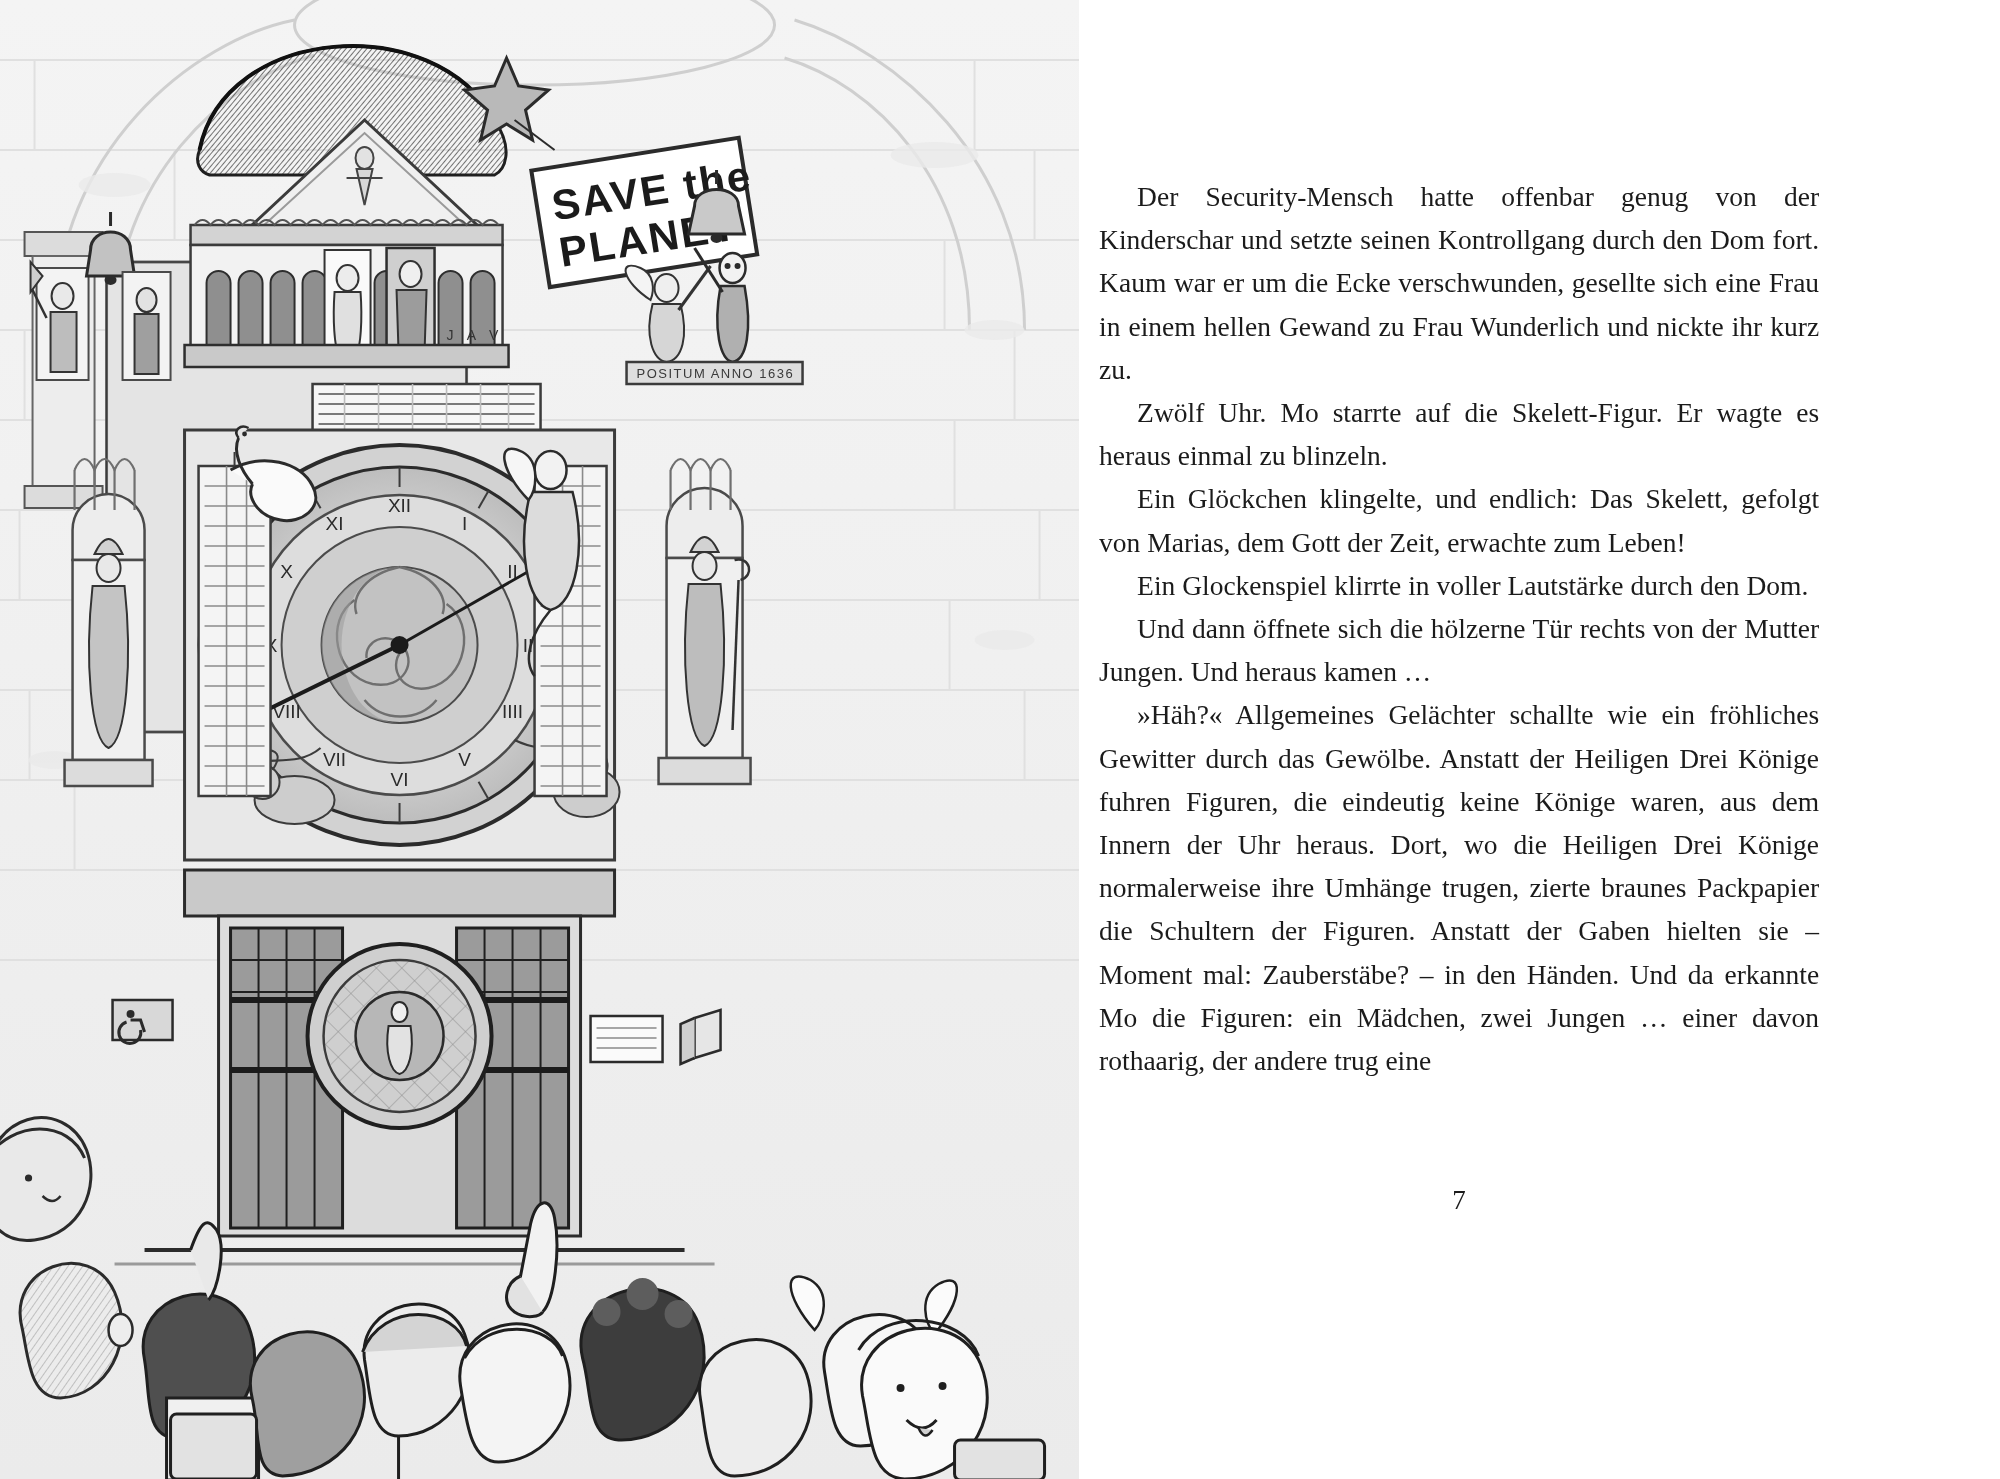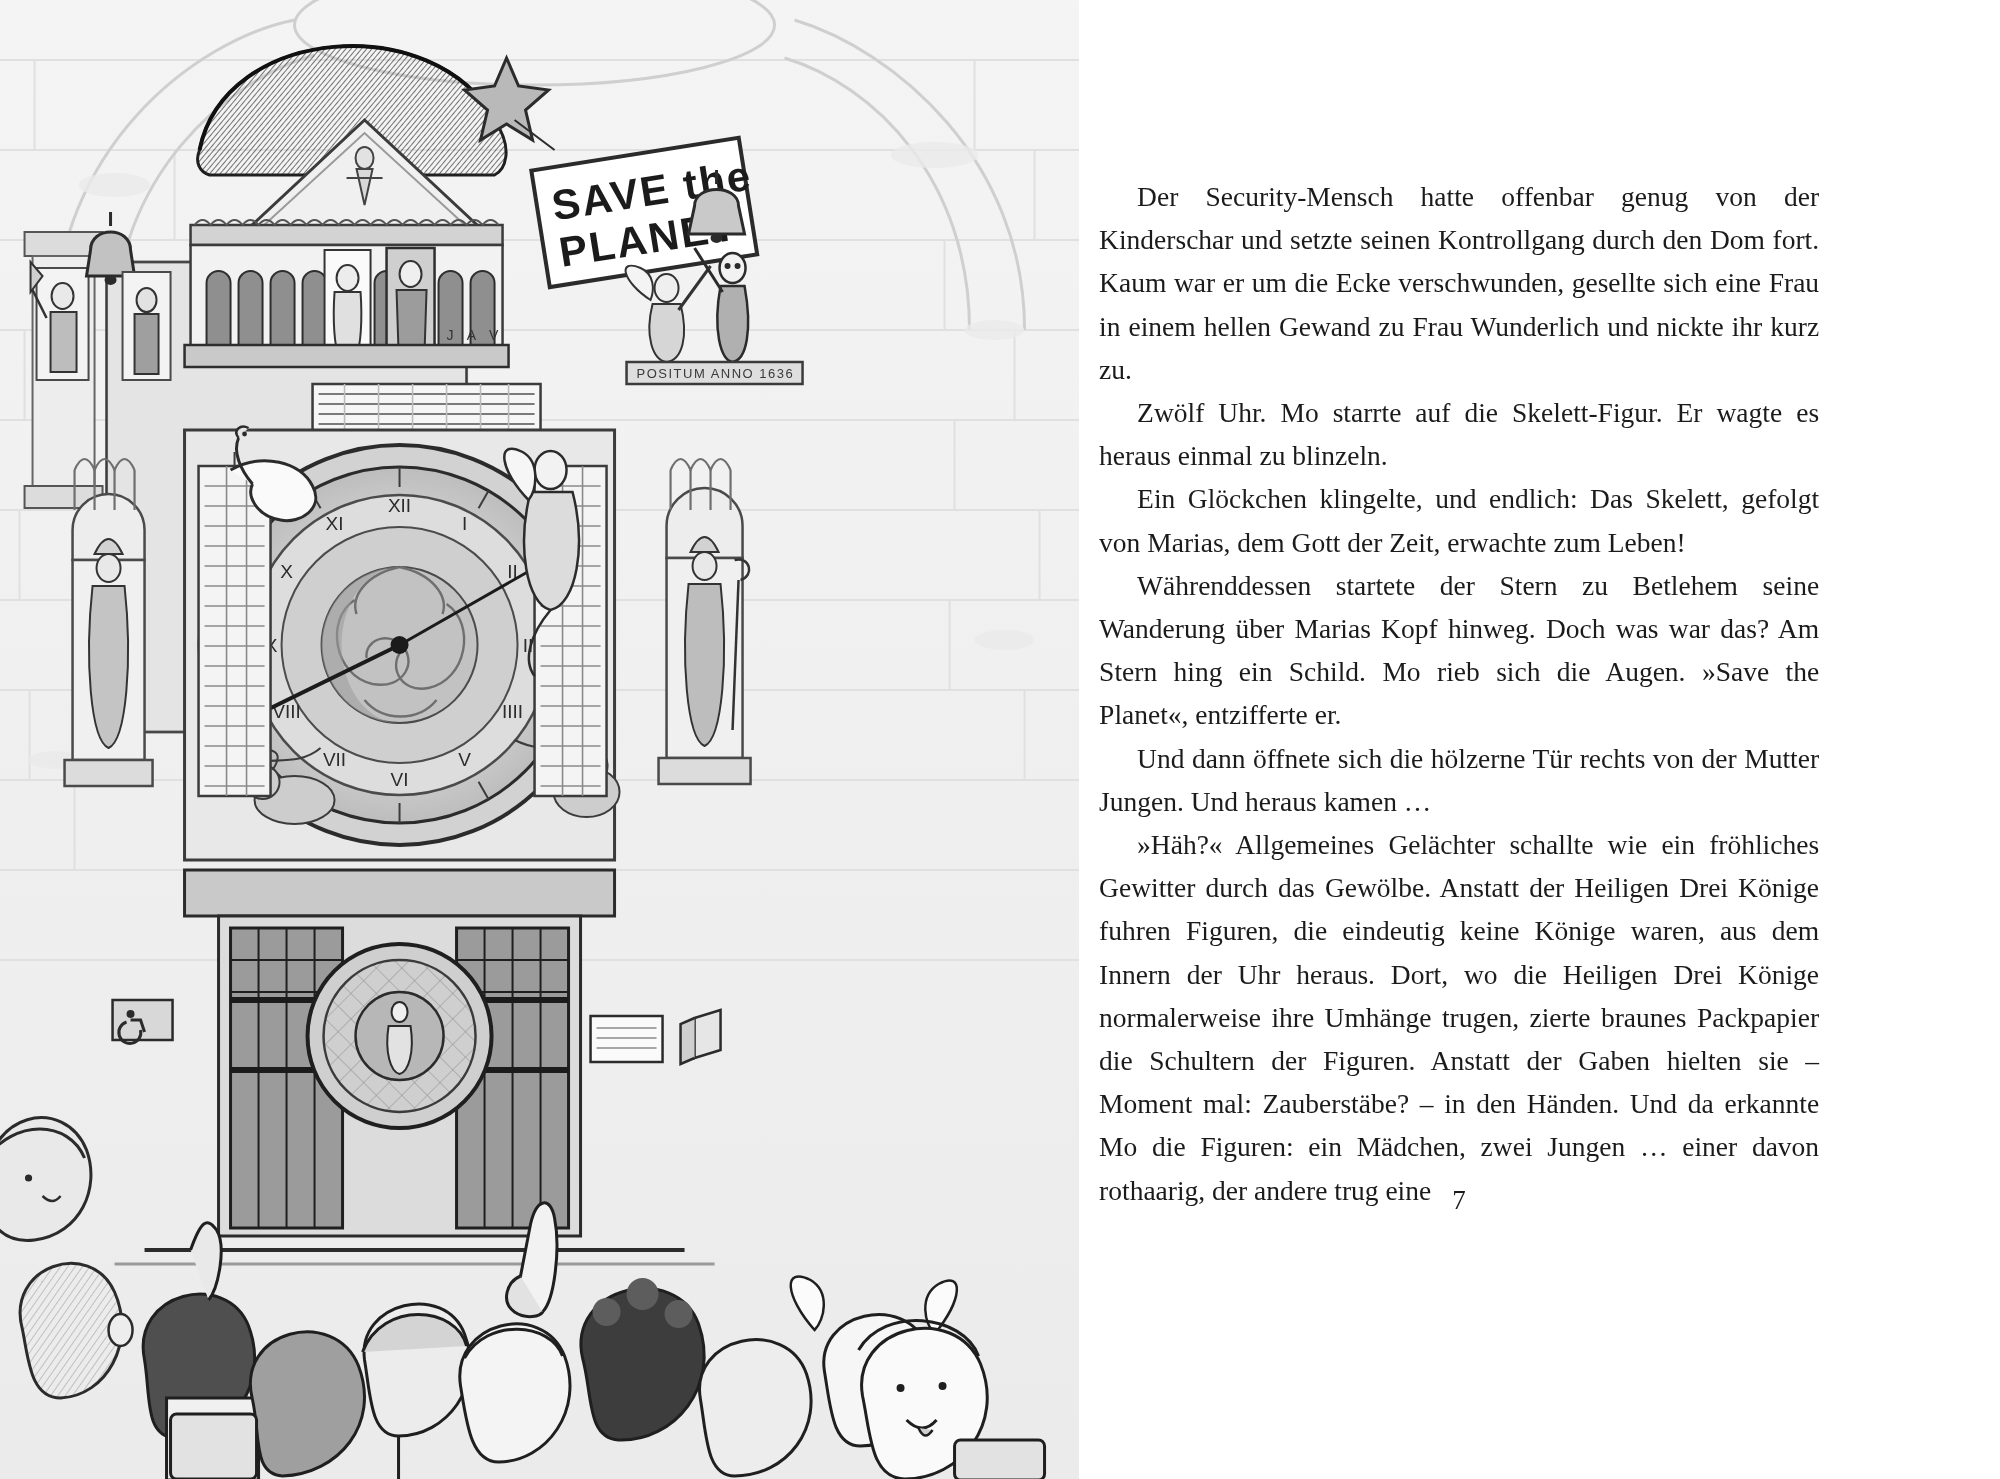--- a/index.html
+++ b/index.html
@@ -518,20 +518,20 @@
         </g>
       </svg>
     </div>
   </div>
 
   <div class="page-right">
     <div class="textblock">
       <p>Der Security-Mensch hatte offenbar genug von der Kinderschar und setzte seinen Kontrollgang durch den Dom fort. Kaum war er um die Ecke verschwunden, gesellte sich eine Frau in einem hellen Gewand zu Frau Wunderlich und nickte ihr kurz zu.</p>
       <p>Zwölf Uhr. Mo starrte auf die Skelett-Figur. Er wagte es heraus einmal zu blinzeln.</p>
       <p>Ein Glöckchen klingelte, und endlich: Das Skelett, gefolgt von Marias, dem Gott der Zeit, erwachte zum Leben!</p>
-      <p>Währenddessen startete der Stern zu Betlehem seine Wanderung über Marias Kopf hinweg. Doch was war das? Am Stern hing ein Schild. Mo rieb sich die Augen. »Save the Planet«, entzifferte er.</p>
+      <p>Ein Glockenspiel klirrte in voller Lautstärke durch den Dom.</p>
       <p>Und dann öffnete sich die hölzerne Tür rechts von der Mutter Jungen. Und heraus kamen …</p>
       <p>»Häh?« Allgemeines Gelächter schallte wie ein fröhliches Gewitter durch das Gewölbe. Anstatt der Heiligen Drei Könige fuhren Figuren, die eindeutig keine Könige waren, aus dem Innern der Uhr heraus. Dort, wo die Heiligen Drei Könige normalerweise ihre Umhänge trugen, zierte braunes Packpapier die Schultern der Figuren. Anstatt der Gaben hielten sie – Moment mal: Zauberstäbe? – in den Händen. Und da erkannte Mo die Figuren: ein Mädchen, zwei Jungen … einer davon rothaarig, der andere trug eine</p>
     </div>
     <div class="folio">7</div>
   </div>
 
 </div>
 
 </body></html>

